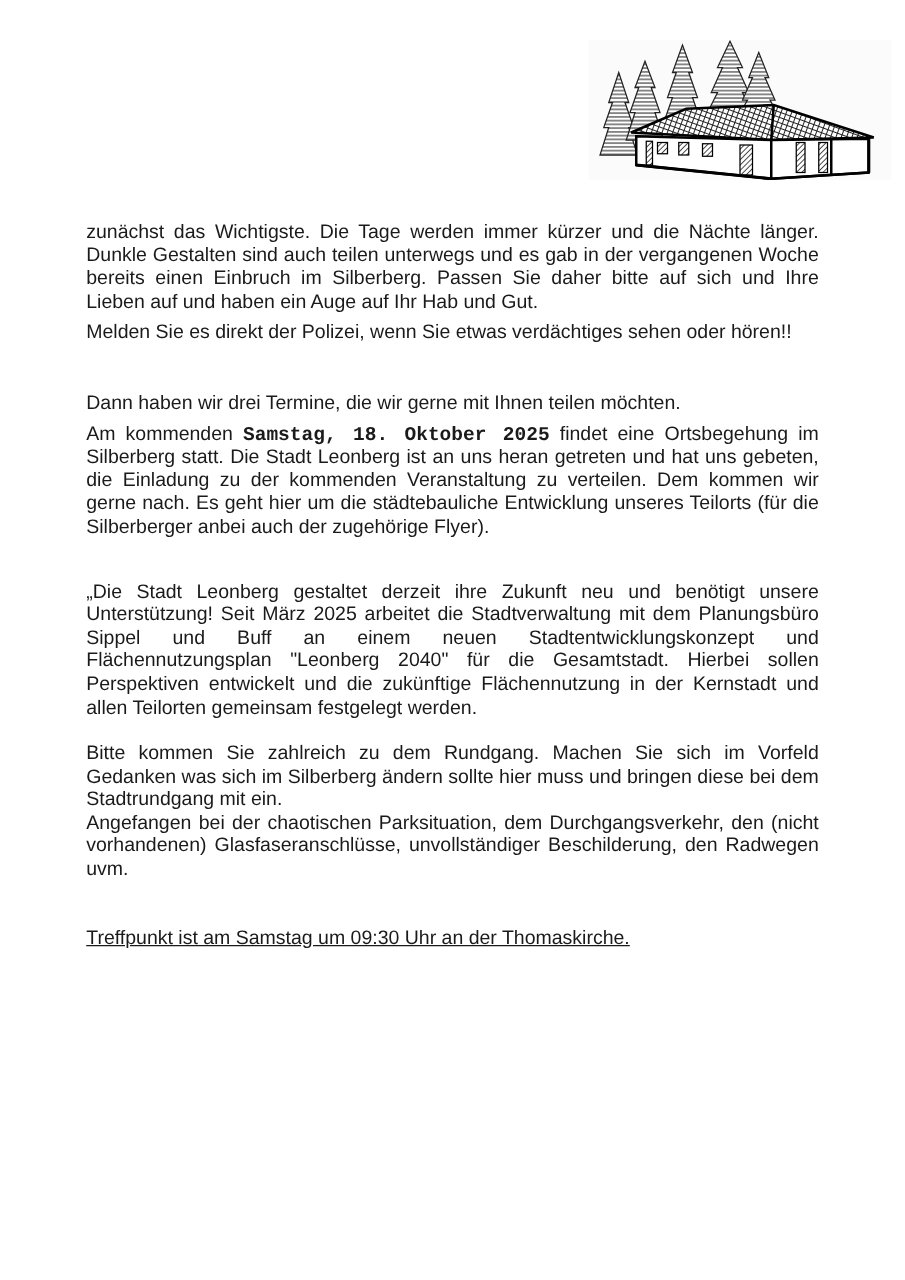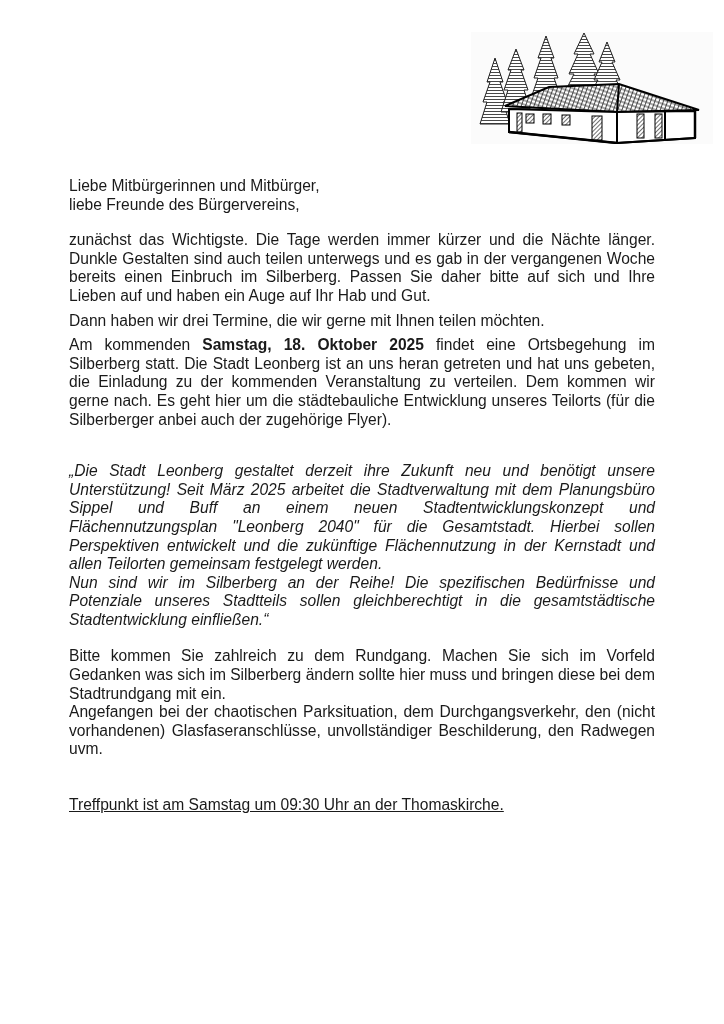--- a/index.html
+++ b/index.html
@@ -35,25 +35,25 @@
     }
     .content p {
       margin: 0;
       text-align: justify;
     }
     .greeting { margin-bottom: 17px !important; text-align: left !important; }
     .p1 { margin-bottom: 6px !important; }
     .p2 { margin-bottom: 38px !important; }
     .p3 { margin-bottom: 6px !important; text-align: left; }
     .p4 { margin-bottom: 6px !important; }
-    .quote { font-style: italic; margin-bottom: 18px !important; margin-top: 33px; }
+    .quote { margin-bottom: 18px !important; margin-top: 33px; }
     .p5 { margin-bottom: 18px !important; }
     .p6 { text-align: left !important; }
     .meet { text-decoration: underline; }
-    b { font-weight: bold; }
+    b { font-weight: bold; font-family: Liberation Mono, monospace; }
   </style>
 </head>
 <body>
 
 <div class="logo">
   <svg viewBox="0 0 242 112" xmlns="http://www.w3.org/2000/svg">
     <defs>
       <pattern id="roofhatch" width="4" height="4" patternUnits="userSpaceOnUse" patternTransform="rotate(20)">
         <rect width="4" height="4" fill="#ffffff"></rect>
         <line x1="0" y1="0" x2="0" y2="4" stroke="#222" stroke-width="1.6"></line>
@@ -93,35 +93,31 @@
       <rect x="184" y="82" width="7" height="24"></rect>
     </g>
     <line x1="194" y1="80" x2="194" y2="108" stroke="#000" stroke-width="2"></line>
     <line x1="224" y1="79" x2="224" y2="106" stroke="#000" stroke-width="2.5"></line>
     <line x1="38" y1="100" x2="146" y2="111" stroke="#000" stroke-width="2.5"></line>
     <line x1="146" y1="111" x2="224" y2="106" stroke="#000" stroke-width="2"></line>
   </svg>
 </div>
 
 <div class="content">
-  <p class="greeting">
-    <span>Liebe Mitbürgerinnen und Mitbürger,</span><br>
-    <span>liebe Freunde des Bürgervereins,</span>
-  </p>
 
   <p class="p1">zunächst das Wichtigste. Die Tage werden immer kürzer und die Nächte länger. Dunkle Gestalten sind auch teilen unterwegs und es gab in der vergangenen Woche bereits einen Einbruch im Silberberg. Passen Sie daher bitte auf sich und Ihre Lieben auf und  haben ein Auge auf Ihr Hab und Gut.</p>
 
+  <p class="p2">Melden Sie es direkt der Polizei, wenn Sie etwas verdächtiges sehen oder hören!!</p>
 
   <p class="p3">Dann haben wir drei Termine, die wir gerne mit Ihnen teilen möchten.</p>
 
   <p class="p4"><span>Am kommenden </span><b>Samstag, 18. Oktober 2025</b><span> findet eine Ortsbegehung im Silberberg statt. Die Stadt Leonberg ist an uns heran getreten und hat uns gebeten, die Einladung zu der kommenden Veranstaltung zu verteilen. Dem kommen wir gerne nach. Es geht hier um die städtebauliche Entwicklung unseres Teilorts (für die Silberberger anbei auch der zugehörige Flyer).</span></p>
 
   <div class="quote">
     <p>„Die Stadt Leonberg gestaltet derzeit ihre Zukunft neu und benötigt unsere Unterstützung! Seit März 2025 arbeitet die Stadtverwaltung mit dem Planungsbüro Sippel und Buff an einem neuen Stadtentwicklungskonzept und Flächennutzungsplan "Leonberg 2040" für die Gesamtstadt. Hierbei sollen Perspektiven entwickelt und die zukünftige Flächennutzung in der Kernstadt und allen Teilorten gemeinsam festgelegt werden.</p>
-    <p>Nun sind wir im Silberberg an der Reihe! Die spezifischen Bedürfnisse und Potenziale unseres Stadtteils sollen gleichberechtigt in die gesamtstädtische Stadtentwicklung einfließen.“</p>
   </div>
 
   <div class="p5">
     <p>Bitte kommen Sie zahlreich zu dem Rundgang. Machen Sie sich im Vorfeld Gedanken was sich im Silberberg ändern sollte hier muss und bringen diese bei dem Stadtrundgang mit ein.</p>
     <p>Angefangen bei der chaotischen Parksituation, dem Durchgangsverkehr, den (nicht vorhandenen) Glasfaseranschlüsse, unvollständiger Beschilderung, den Radwegen uvm.</p>
   </div>
 
   <p class="p6">
     <br>
     <span class="meet">Treffpunkt ist am Samstag um 09:30 Uhr an der Thomaskirche.</span>

